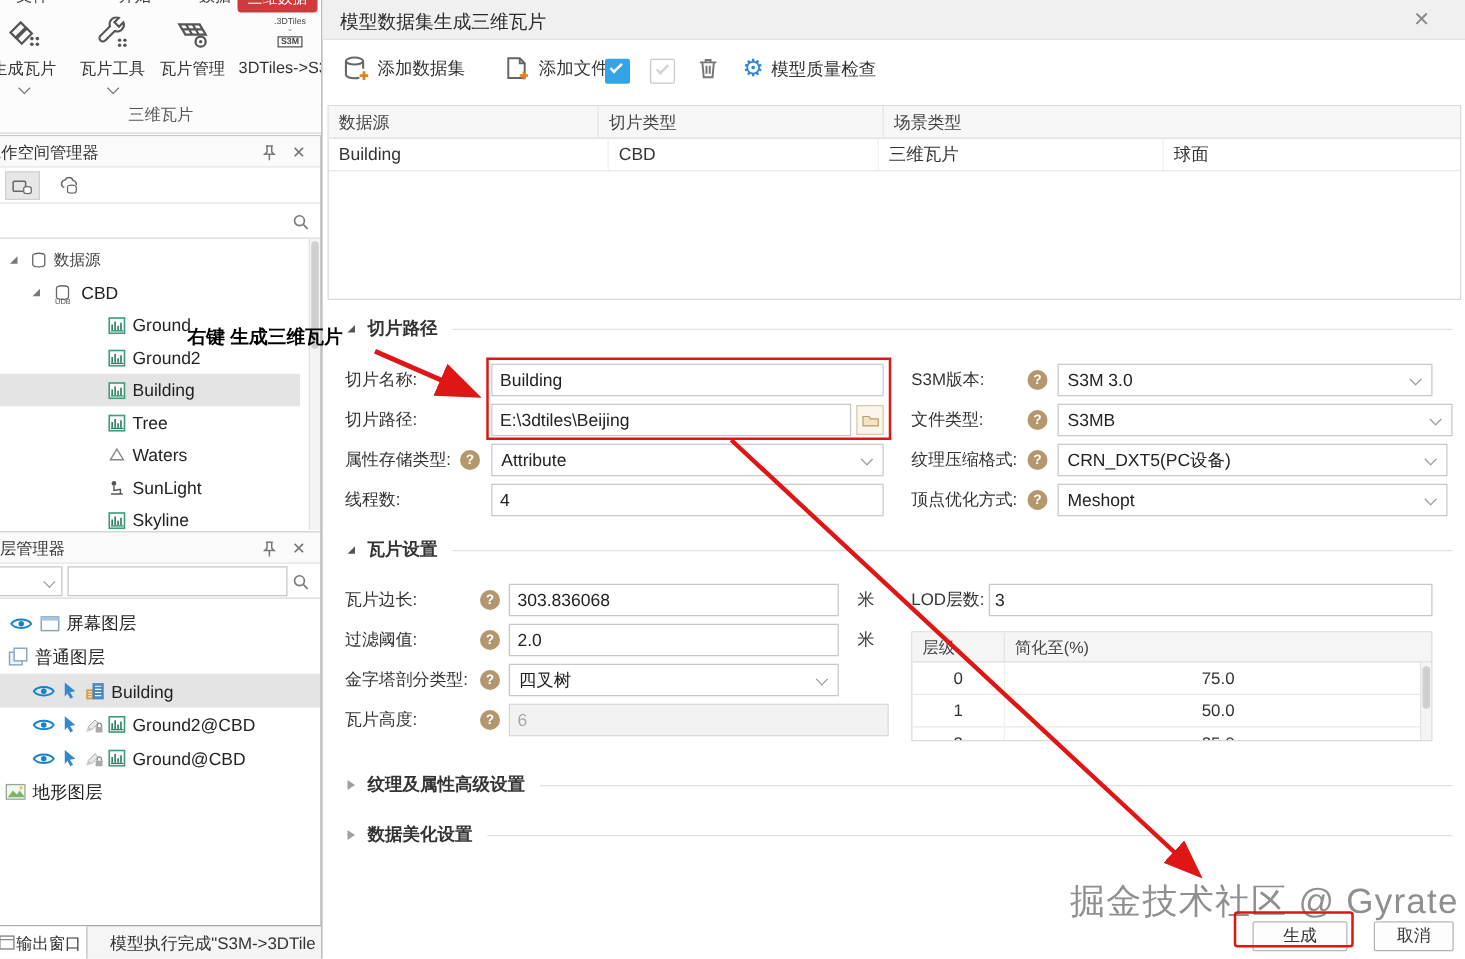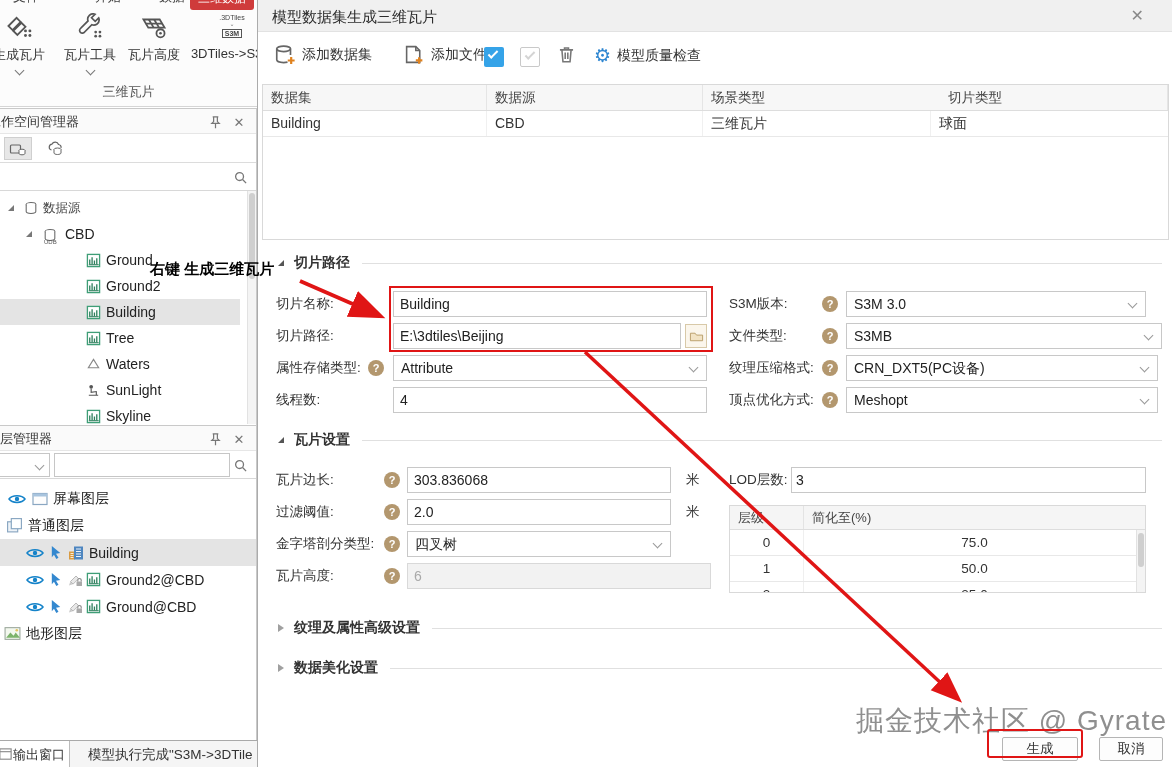--- a/index.html
+++ b/index.html
@@ -240,21 +240,21 @@
       </div>
     <div class="rb-label">瓦片工具</div>
     <div class="rb-chev"></div>
   </div>
   <div class="rb-btn" style="left:122px;width:64px;">
     <div class="rb-ic">
         <svg class="ic" width="28" height="26">
           <use href="#sym-tilemgr"></use>
         </svg>
       </div>
-    <div class="rb-label">瓦片高度</div>
+    <div class="rb-label">瓦片管理</div>
   </div>
   <div class="rb-btn" style="left:186px;width:92px;">
     <div class="rb-ic">
       <div class="s3mstack">
         <div>.3DTiles</div>
         <div style="font-size:6px;color:#777;">⌄</div>
         <div class="boxed">S3M</div>
       </div>
     </div>
     <div class="rb-label">3DTiles-&gt;S3M</div>
@@ -481,24 +481,23 @@
         <use href="#sym-trash"></use>
       </svg>
   </div>
   <div class="tb-item" style="left:336px;">
     <span style="font-size:19px;color:#2e86d1;">⚙</span>
     <span class="tb-label">模型质量检查</span>
   </div>
 
   <div id="ds-table">
     <div class="dt-head">
-      <div class="dt-c c1">数据集</div>
       <div class="dt-c c2">数据源</div>
+      <div class="dt-c c3">切片类型</div>
       <div class="dt-c c4">场景类型</div>
-      <div class="dt-c c3">切片类型</div>
     </div>
     <div class="dt-row">
       <div class="dt-c c1">Building</div>
       <div class="dt-c c2">CBD</div>
       <div class="dt-c c3">三维瓦片</div>
       <div class="dt-c c4">球面</div>
     </div>
   </div>
 
   <div class="sec" style="top:252px;">

